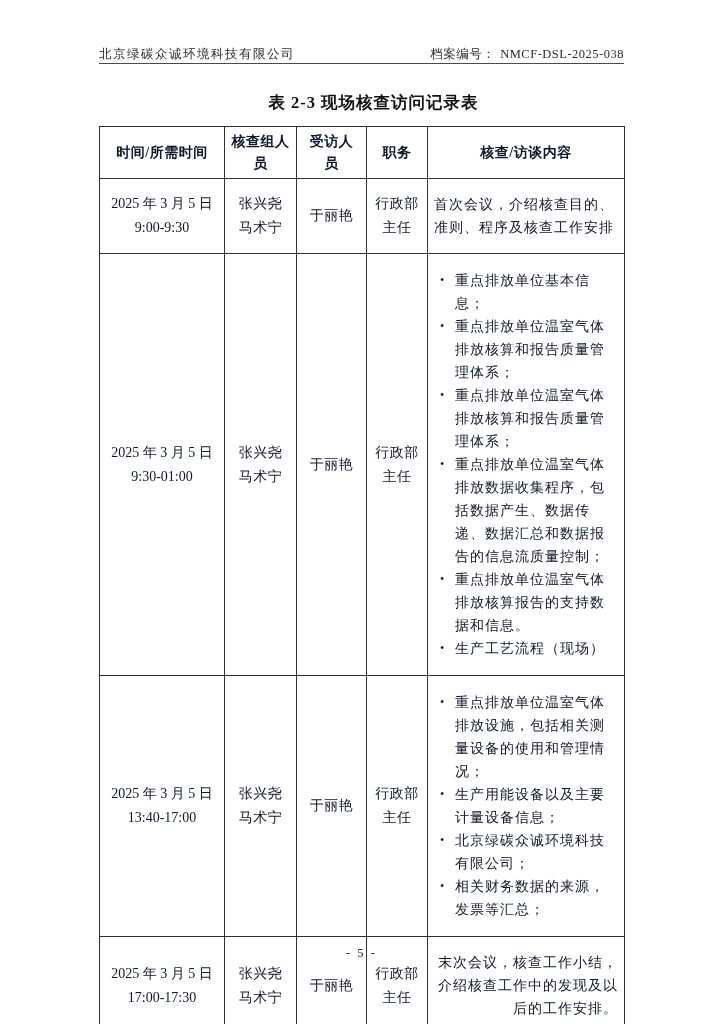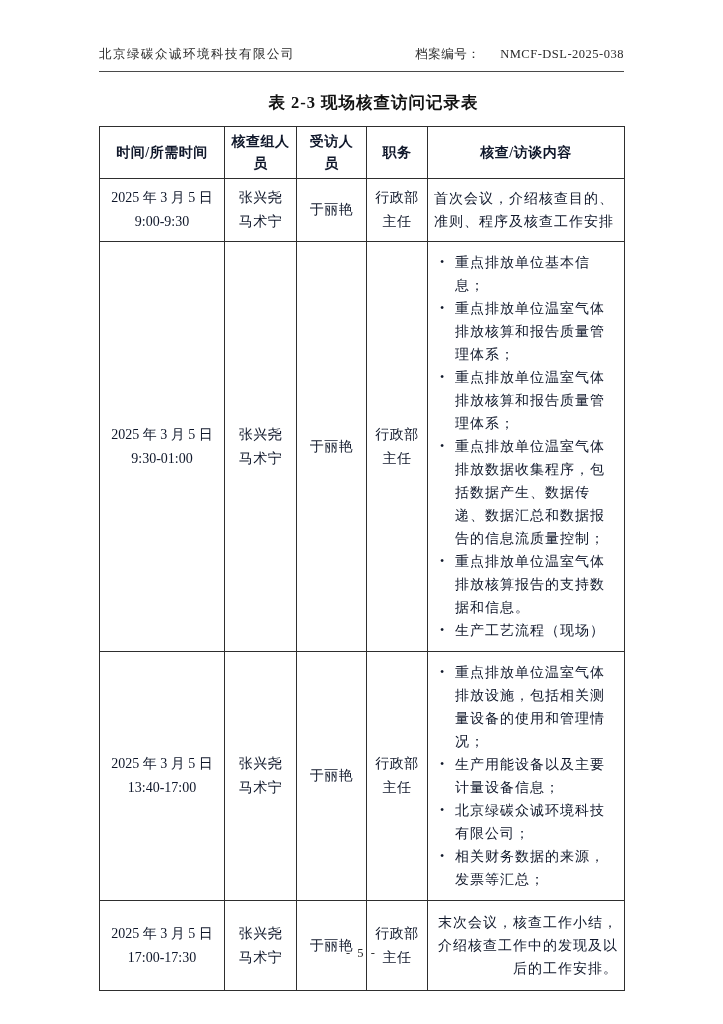--- a/index.html
+++ b/index.html
@@ -10,26 +10,25 @@
     background:#ffffff;
     font-family:"Liberation Serif","DejaVu Serif",serif;
     color:#1d1d1d;
     overflow:hidden;
   }
   
   .doc-header {
     position:absolute; left:99px; top:46px; width:525px;
     display:flex; justify-content:space-between; align-items:baseline;
     border-bottom:1.5px solid #4a4a4a;
-    padding-bottom:8px;
     font-size:12.5px;
   }
   .company { letter-spacing:1.5px; color:#2a2a2a; }
   .archive { color:#2a2a2a; letter-spacing:0.5px; }
-  .archive .num { margin-left:20px; letter-spacing:0.5px; }
+  .archive .num { margin-left:5px; letter-spacing:0.5px; }
   
   .doc-title {
     position:absolute; left:0; top:92px; width:723px;
     text-align:center;
     font-size:16.5px; font-weight:bold; letter-spacing:1px;
     color:#111;
     margin-left:12px;
   }
   
   table.rec {
@@ -45,21 +44,21 @@
     line-height:22px; padding:2px 6px;
   }
   tr.hrow   { height:52px; }
   tr.r-sm   { height:48px; }
   tr.r-xl   { height:384px; }
   tr.r-lg   { height:220px; }
   tr.r-md   { height:90px; }
   td.c-mid { text-align:center; line-height:24px; letter-spacing:0.5px; padding:2px; }
   td.c-time { text-align:center; line-height:24px; padding:2px; }
   .t-line { white-space:nowrap; }
-  td.c-content { padding:8px 6px; }
+  td.c-content { padding:14px 6px; }
   .para-left   { text-align:left;  line-height:23px; letter-spacing:1px; }
   .para-center { text-align:right; line-height:23px; letter-spacing:1px; }
   ul.bullets { list-style:none; padding:1px 0 1px 4px; }
   ul.bullets li { display:flex; align-items:flex-start; line-height:23px; }
   .dot { flex:0 0 17px; font-size:12px; line-height:23px; text-align:left; padding-left:2px; }
   .btxt { flex:1; letter-spacing:1px; }
   
   .doc-footer {
     position:absolute; left:0; top:946px; width:723px;
     text-align:center; font-size:12.5px; letter-spacing:2px; color:#2a2a2a;

